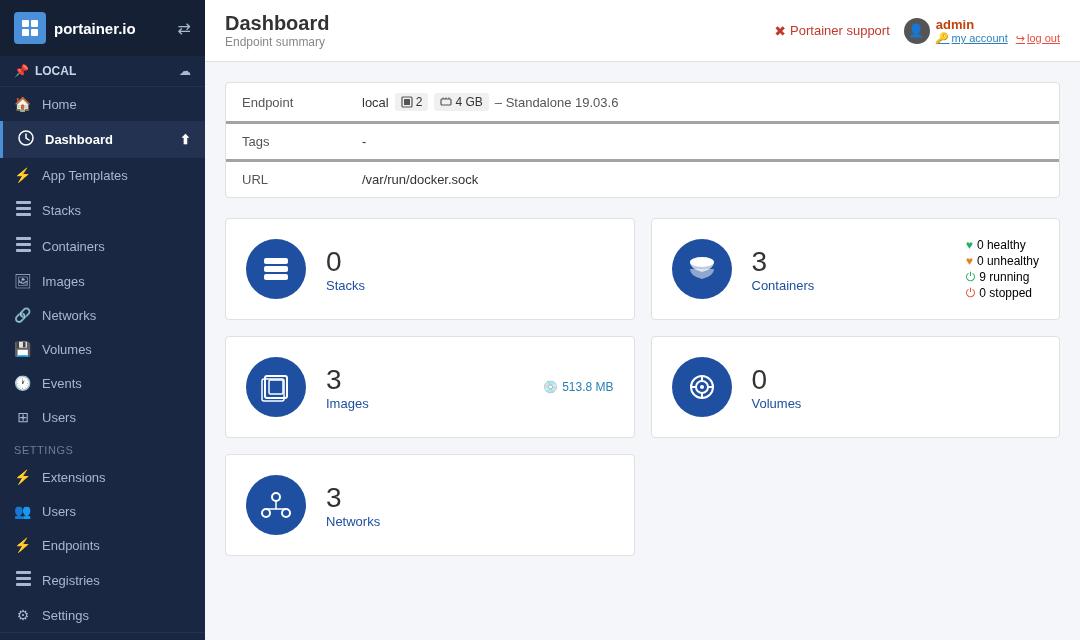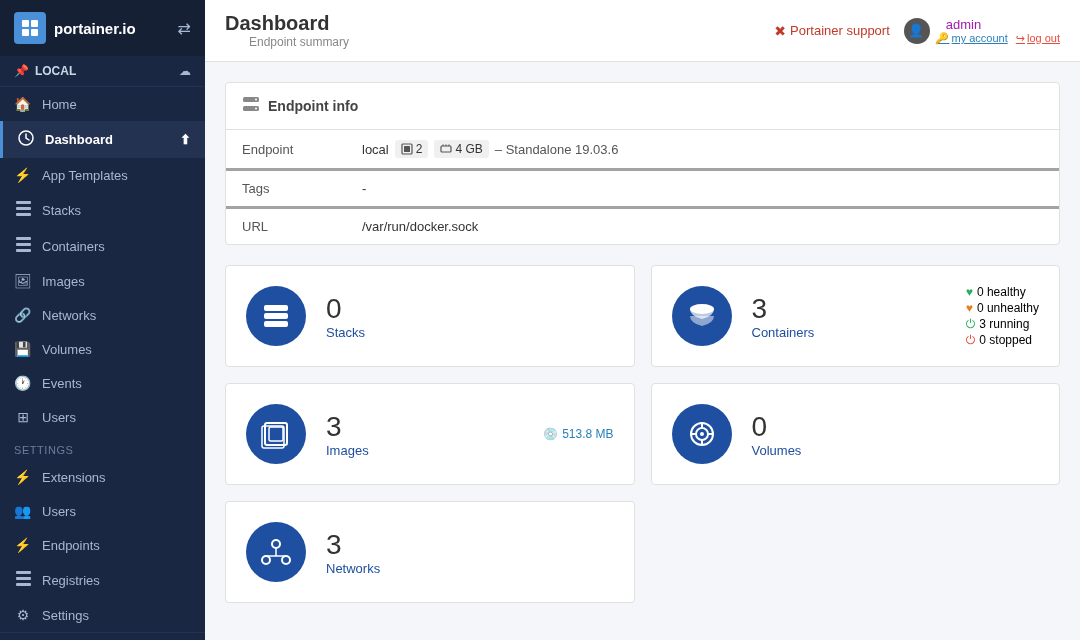--- a/index.html
+++ b/index.html
@@ -87,34 +87,34 @@
     .topbar {
       background: white;
       padding: 12px 20px;
       display: flex;
       align-items: center;
       justify-content: space-between;
       border-bottom: 1px solid #e0e0e0;
       flex-shrink: 0;
     }
     .topbar-title { font-size: 20px; font-weight: 600; color: #333; }
-    .topbar-subtitle { font-size: 12px; color: #888; margin-left: 24px; }
+    .topbar-subtitle { font-size: 12px; color: #888; }
     .topbar-right { display: flex; align-items: center; gap: 14px; }
     .support-link {
       display: flex; align-items: center; gap: 4px;
       color: #c0392b; font-size: 13px; text-decoration: none; cursor: pointer;
     }
     .support-icon { color: #c0392b; font-size: 14px; }
     .admin-area { display: flex; align-items: center; gap: 6px; }
     .admin-avatar {
       width: 26px; height: 26px; background: #555; border-radius: 50%;
       display: flex; align-items: center; justify-content: center;
       color: white; font-size: 13px;
     }
-    .admin-name { font-weight: 400; font-size: 13px; color: #a21caf; margin-left: 10px; }
+    .admin-name { font-weight: 700; font-size: 13px; color: #c2410c; }
     .admin-links { display: flex; gap: 8px; font-size: 11px; }
     .admin-link { color: #2980b9; text-decoration: underline; cursor: pointer; display: flex; align-items: center; gap: 2px; }
 
     
     .content {
       flex: 1;
       overflow-y: auto;
       padding: 20px;
     }
 
@@ -359,31 +359,20 @@
             </span>
           </div>
         </div>
       </div>
     </div>
   </header>
 
   <div class="content">
 
     <div class="card">
-      <div class="card-header">
-        <span class="card-header-icon">
-          <svg width="18" height="18" viewBox="0 0 18 18" fill="#888">
-            <rect x="1" y="2" width="16" height="5" rx="1.5"></rect>
-            <rect x="1" y="11" width="16" height="5" rx="1.5"></rect>
-            <circle cx="14" cy="4.5" r="1" fill="white"></circle>
-            <circle cx="14" cy="13.5" r="1" fill="white"></circle>
-          </svg>
-        </span>
-        <span>Endpoint info</span>
-      </div>
       <table class="endpoint-table">
         <tbody>
             <tr>
           <td class="label-col">Endpoint</td>
           <td>
             <span class="endpoint-badge">
               <span>local</span>
               <span class="badge-cpu">
                 <svg width="12" height="12" viewBox="0 0 12 12" fill="#555">
                       <rect x="1" y="1" width="10" height="10" rx="1" fill="none" stroke="#555" stroke-width="1.2"></rect>
@@ -448,21 +437,21 @@
           <div class="stat-extra-line">
             <span class="healthy-dot">♥</span>
             <span>0 healthy</span>
           </div>
           <div class="stat-extra-line">
             <span class="unhealthy-dot">♥</span>
             <span>0 unhealthy</span>
           </div>
           <div class="stat-extra-line">
             <span class="running-dot">⏻</span>
-            <span>3 running</span>
+            <span>9 running</span>
           </div>
           <div class="stat-extra-line">
             <span class="stopped-dot">⏻</span>
             <span>0 stopped</span>
           </div>
         </div>
       </div>
 
       <div class="stat-card">
         <div class="stat-icon-circle">

